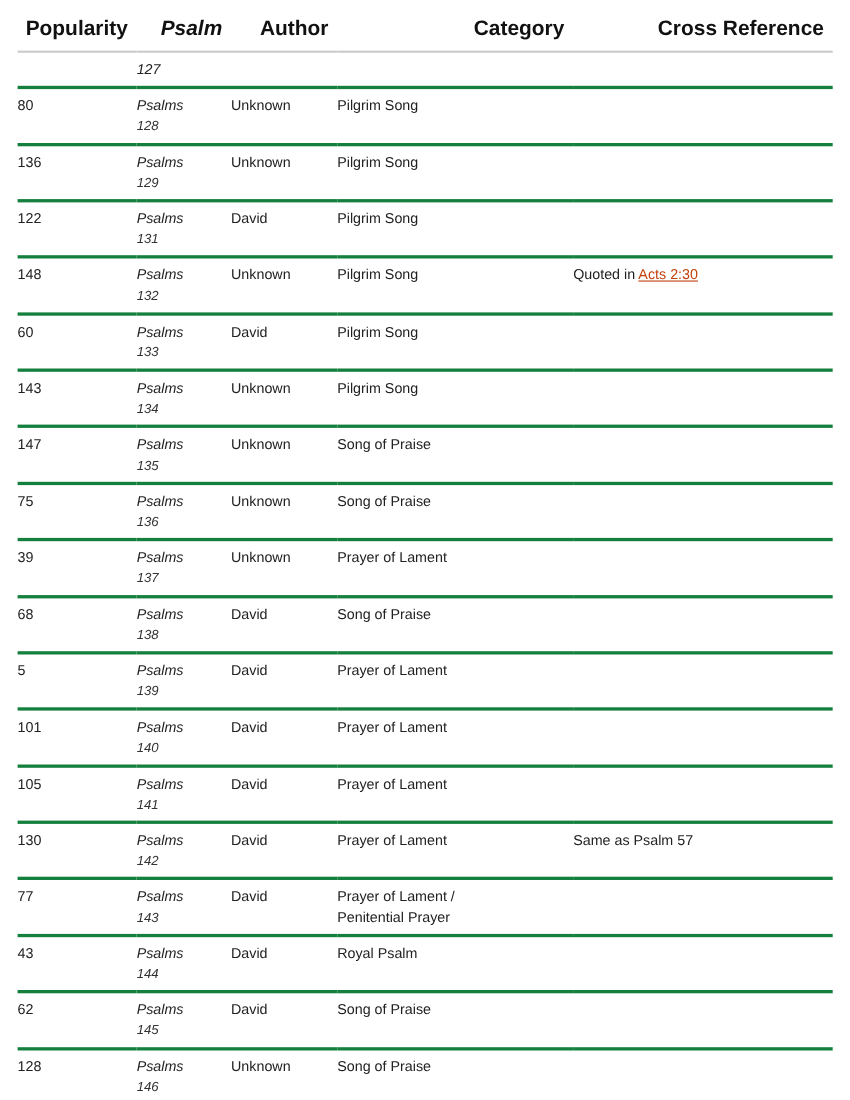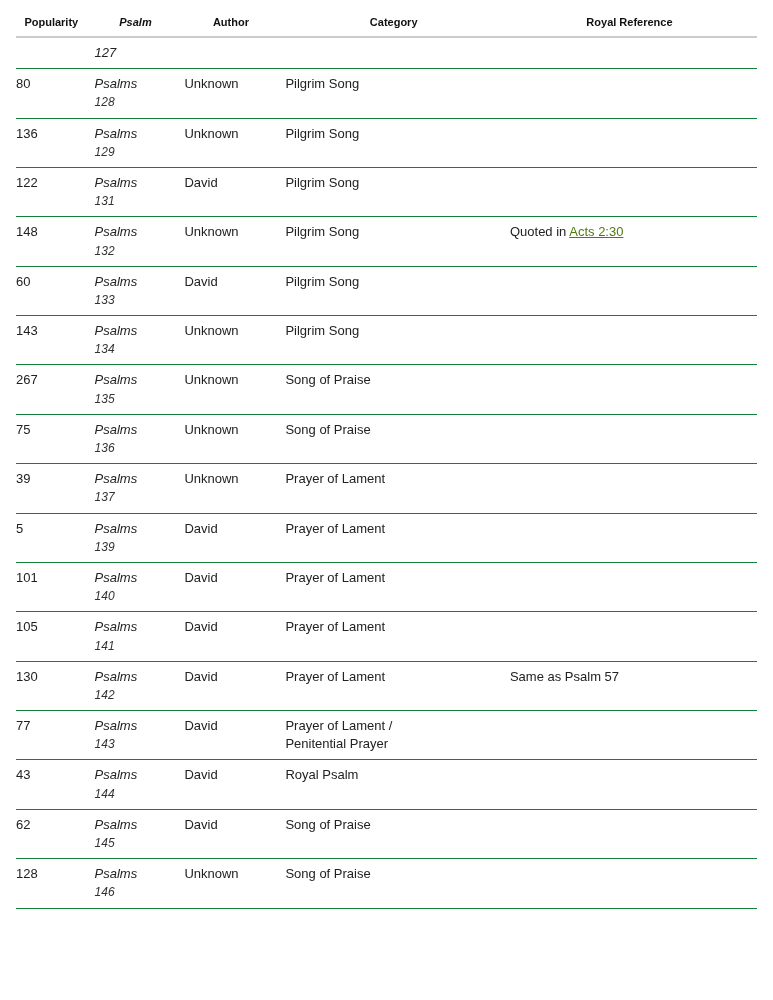--- a/index.html
+++ b/index.html
@@ -11,58 +11,58 @@
       padding: 10px 16px;
     }
     table {
       width: 100%;
       border-collapse: collapse;
     }
     thead tr {
       border-bottom: 2px solid #ccc;
     }
     thead th {
-      text-align: center;
+      text-align: right;
       padding: 6px 8px 8px 0;
       font-weight: bold;
-      font-size: 11px;
+      font-size: 19px;
       color: #111;
     }
     tbody tr {
-      border-bottom: 1px solid #15803d;
+      border-bottom: 3px solid #15803d;
     }
     tbody td {
       padding: 6px 8px 6px 0;
       vertical-align: top;
       line-height: 1.4;
     }
     .col-popularity { width: 70px; }
     .col-psalm { width: 80px; font-style: italic; }
     .col-author { width: 90px; }
     .col-category { width: 200px; }
     .col-crossref { width: 220px; }
     .psalm-num {
       font-size: 12px;
       color: #333;
     }
     a {
-      color: #4d7c0f;
+      color: #c2410c;
     }
   </style>
 </head>
 <body>
 
 <table>
   <thead>
     <tr>
       <th class="col-popularity">Popularity</th>
       <th class="col-psalm">Psalm</th>
       <th class="col-author">Author</th>
       <th class="col-category">Category</th>
-      <th class="col-crossref">Royal Reference</th>
+      <th class="col-crossref">Cross Reference</th>
     </tr>
   </thead>
   <tbody id="table-body">
   <tr>
       <td class="col-popularity"></td>
       <td class="col-psalm"><span>127</span></td>
       <td class="col-author"></td>
       <td class="col-category"></td>
       <td class="col-crossref"></td>
     </tr>
@@ -102,38 +102,45 @@
       <td class="col-crossref"></td>
     </tr>
       <tr>
       <td class="col-popularity">143</td>
       <td class="col-psalm"><span>Psalms</span><br><span class="psalm-num">134</span></td>
       <td class="col-author">Unknown</td>
       <td class="col-category">Pilgrim Song</td>
       <td class="col-crossref"></td>
     </tr>
       <tr>
-      <td class="col-popularity">267</td>
+      <td class="col-popularity">147</td>
       <td class="col-psalm"><span>Psalms</span><br><span class="psalm-num">135</span></td>
       <td class="col-author">Unknown</td>
       <td class="col-category">Song of Praise</td>
       <td class="col-crossref"></td>
     </tr>
       <tr>
       <td class="col-popularity">75</td>
       <td class="col-psalm"><span>Psalms</span><br><span class="psalm-num">136</span></td>
       <td class="col-author">Unknown</td>
       <td class="col-category">Song of Praise</td>
       <td class="col-crossref"></td>
     </tr>
       <tr>
       <td class="col-popularity">39</td>
       <td class="col-psalm"><span>Psalms</span><br><span class="psalm-num">137</span></td>
       <td class="col-author">Unknown</td>
       <td class="col-category">Prayer of Lament</td>
+      <td class="col-crossref"></td>
+    </tr>
+      <tr>
+      <td class="col-popularity">68</td>
+      <td class="col-psalm"><span>Psalms</span><br><span class="psalm-num">138</span></td>
+      <td class="col-author">David</td>
+      <td class="col-category">Song of Praise</td>
       <td class="col-crossref"></td>
     </tr>
       <tr>
       <td class="col-popularity">5</td>
       <td class="col-psalm"><span>Psalms</span><br><span class="psalm-num">139</span></td>
       <td class="col-author">David</td>
       <td class="col-category">Prayer of Lament</td>
       <td class="col-crossref"></td>
     </tr>
       <tr>

